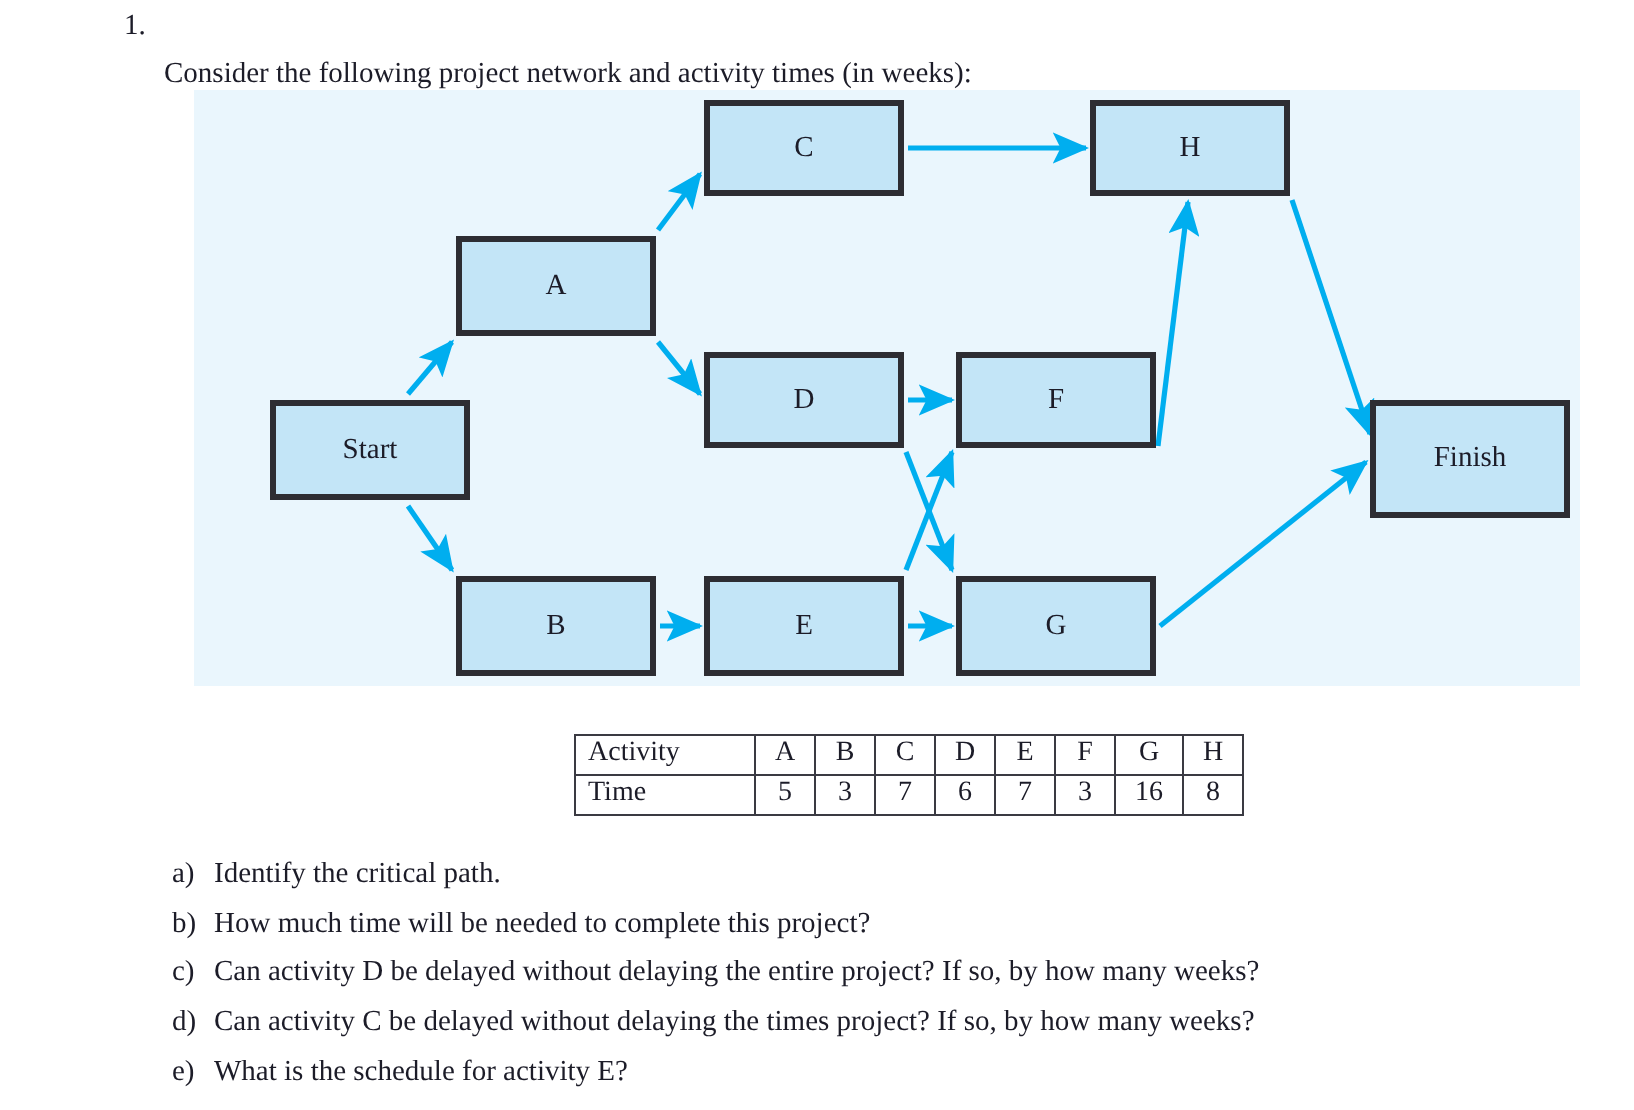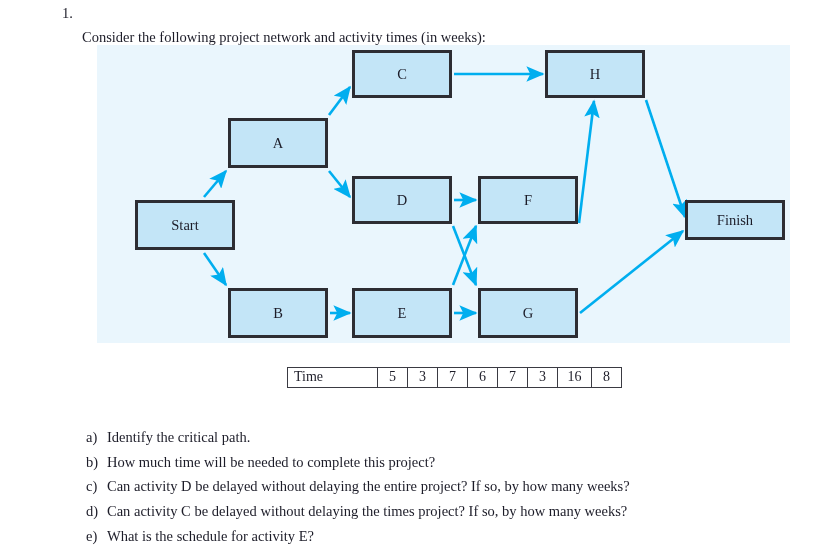--- a/index.html
+++ b/index.html
@@ -184,28 +184,39 @@
     </div>
   <div class="node-box" style="left:381px; top:131px; width:100px; height:48px;">
       <span>F</span>
     </div>
   <div class="node-box" style="left:381px; top:243px; width:100px; height:50px;">
       <span>G</span>
     </div>
   <div class="node-box" style="left:448px; top:5px;   width:100px; height:48px;">
       <span>H</span>
     </div>
-  <div class="node-box" style="left:588px; top:155px; width:100px; height:40px;">
+  <div class="node-box" style="left:588px; top:155px; width:100px; height:59px;">
       <span>Finish</span>
     </div>
 </div>
 
 <div id="activity-table-wrap">
   <table id="activity-table">
     <tbody>
+      <tr>
+        <td class="rowlabel">Activity</td>
+        <td class="datacell">A</td>
+        <td class="datacell">B</td>
+        <td class="datacell">C</td>
+        <td class="datacell">D</td>
+        <td class="datacell">E</td>
+        <td class="datacell">F</td>
+        <td class="wide">G</td>
+        <td class="datacell">H</td>
+      </tr>
       <tr>
         <td class="rowlabel">Time</td>
         <td class="datacell">5</td>
         <td class="datacell">3</td>
         <td class="datacell">7</td>
         <td class="datacell">6</td>
         <td class="datacell">7</td>
         <td class="datacell">3</td>
         <td class="wide">16</td>
         <td class="datacell">8</td>

